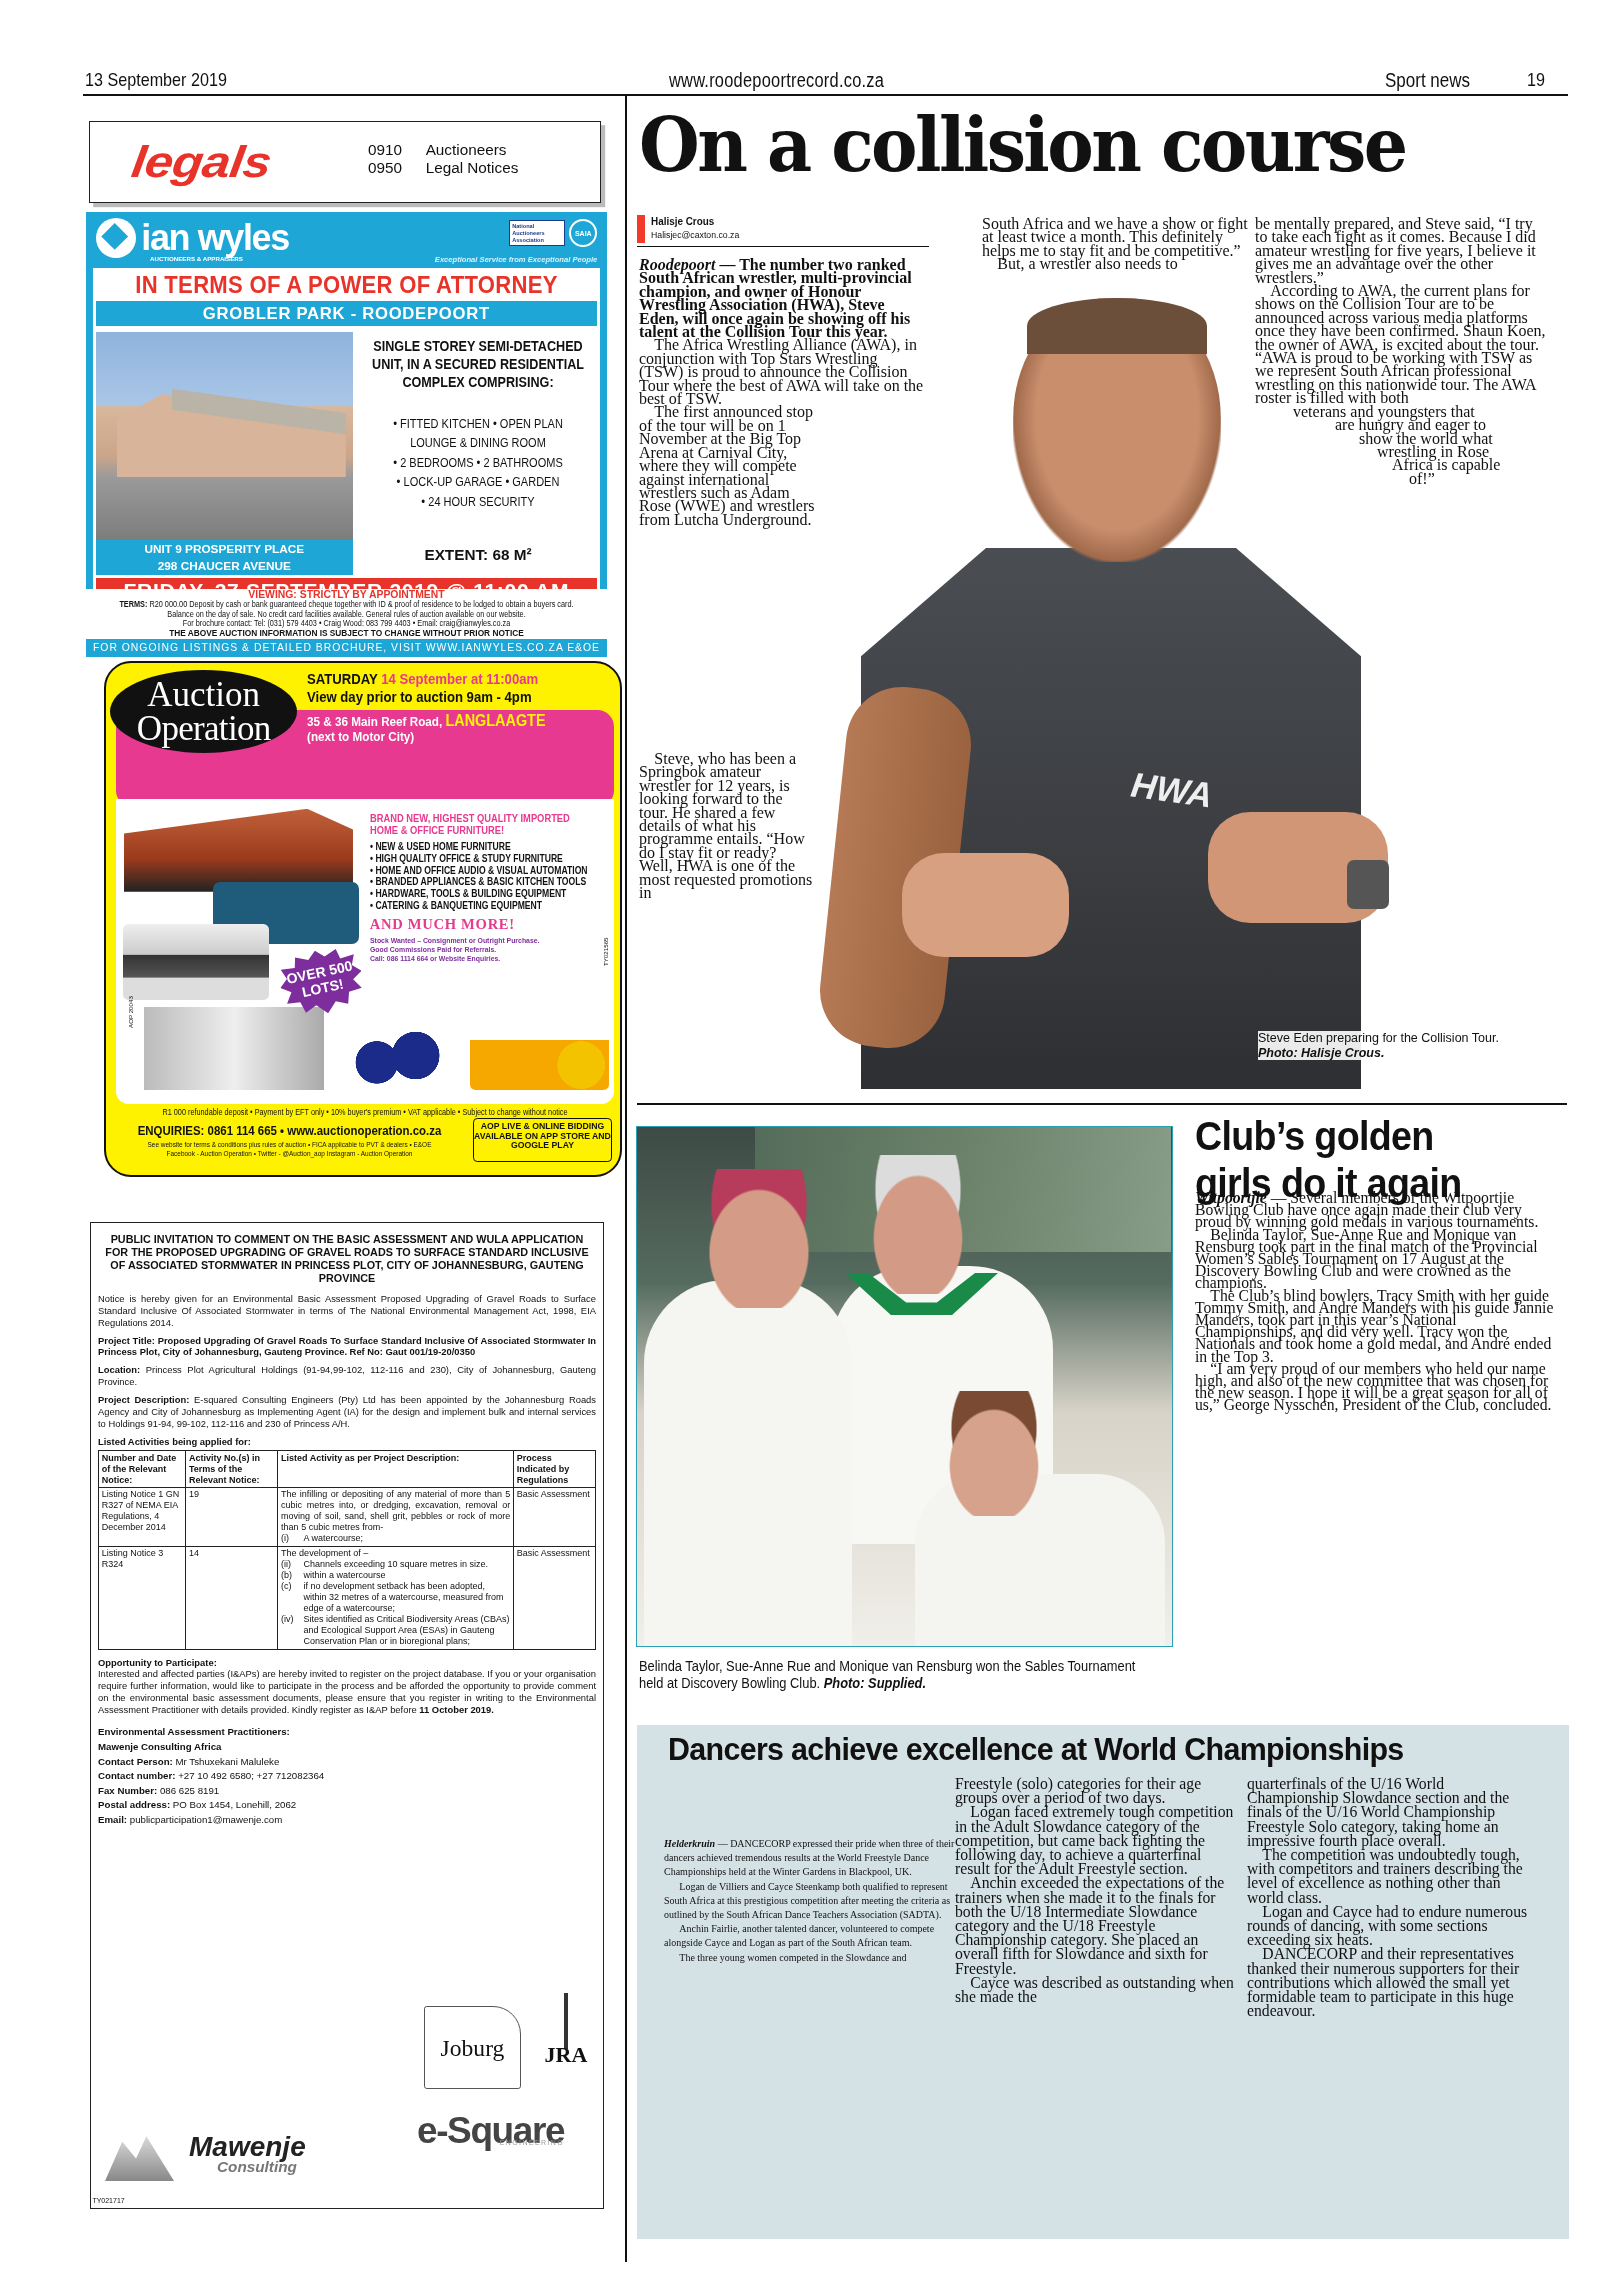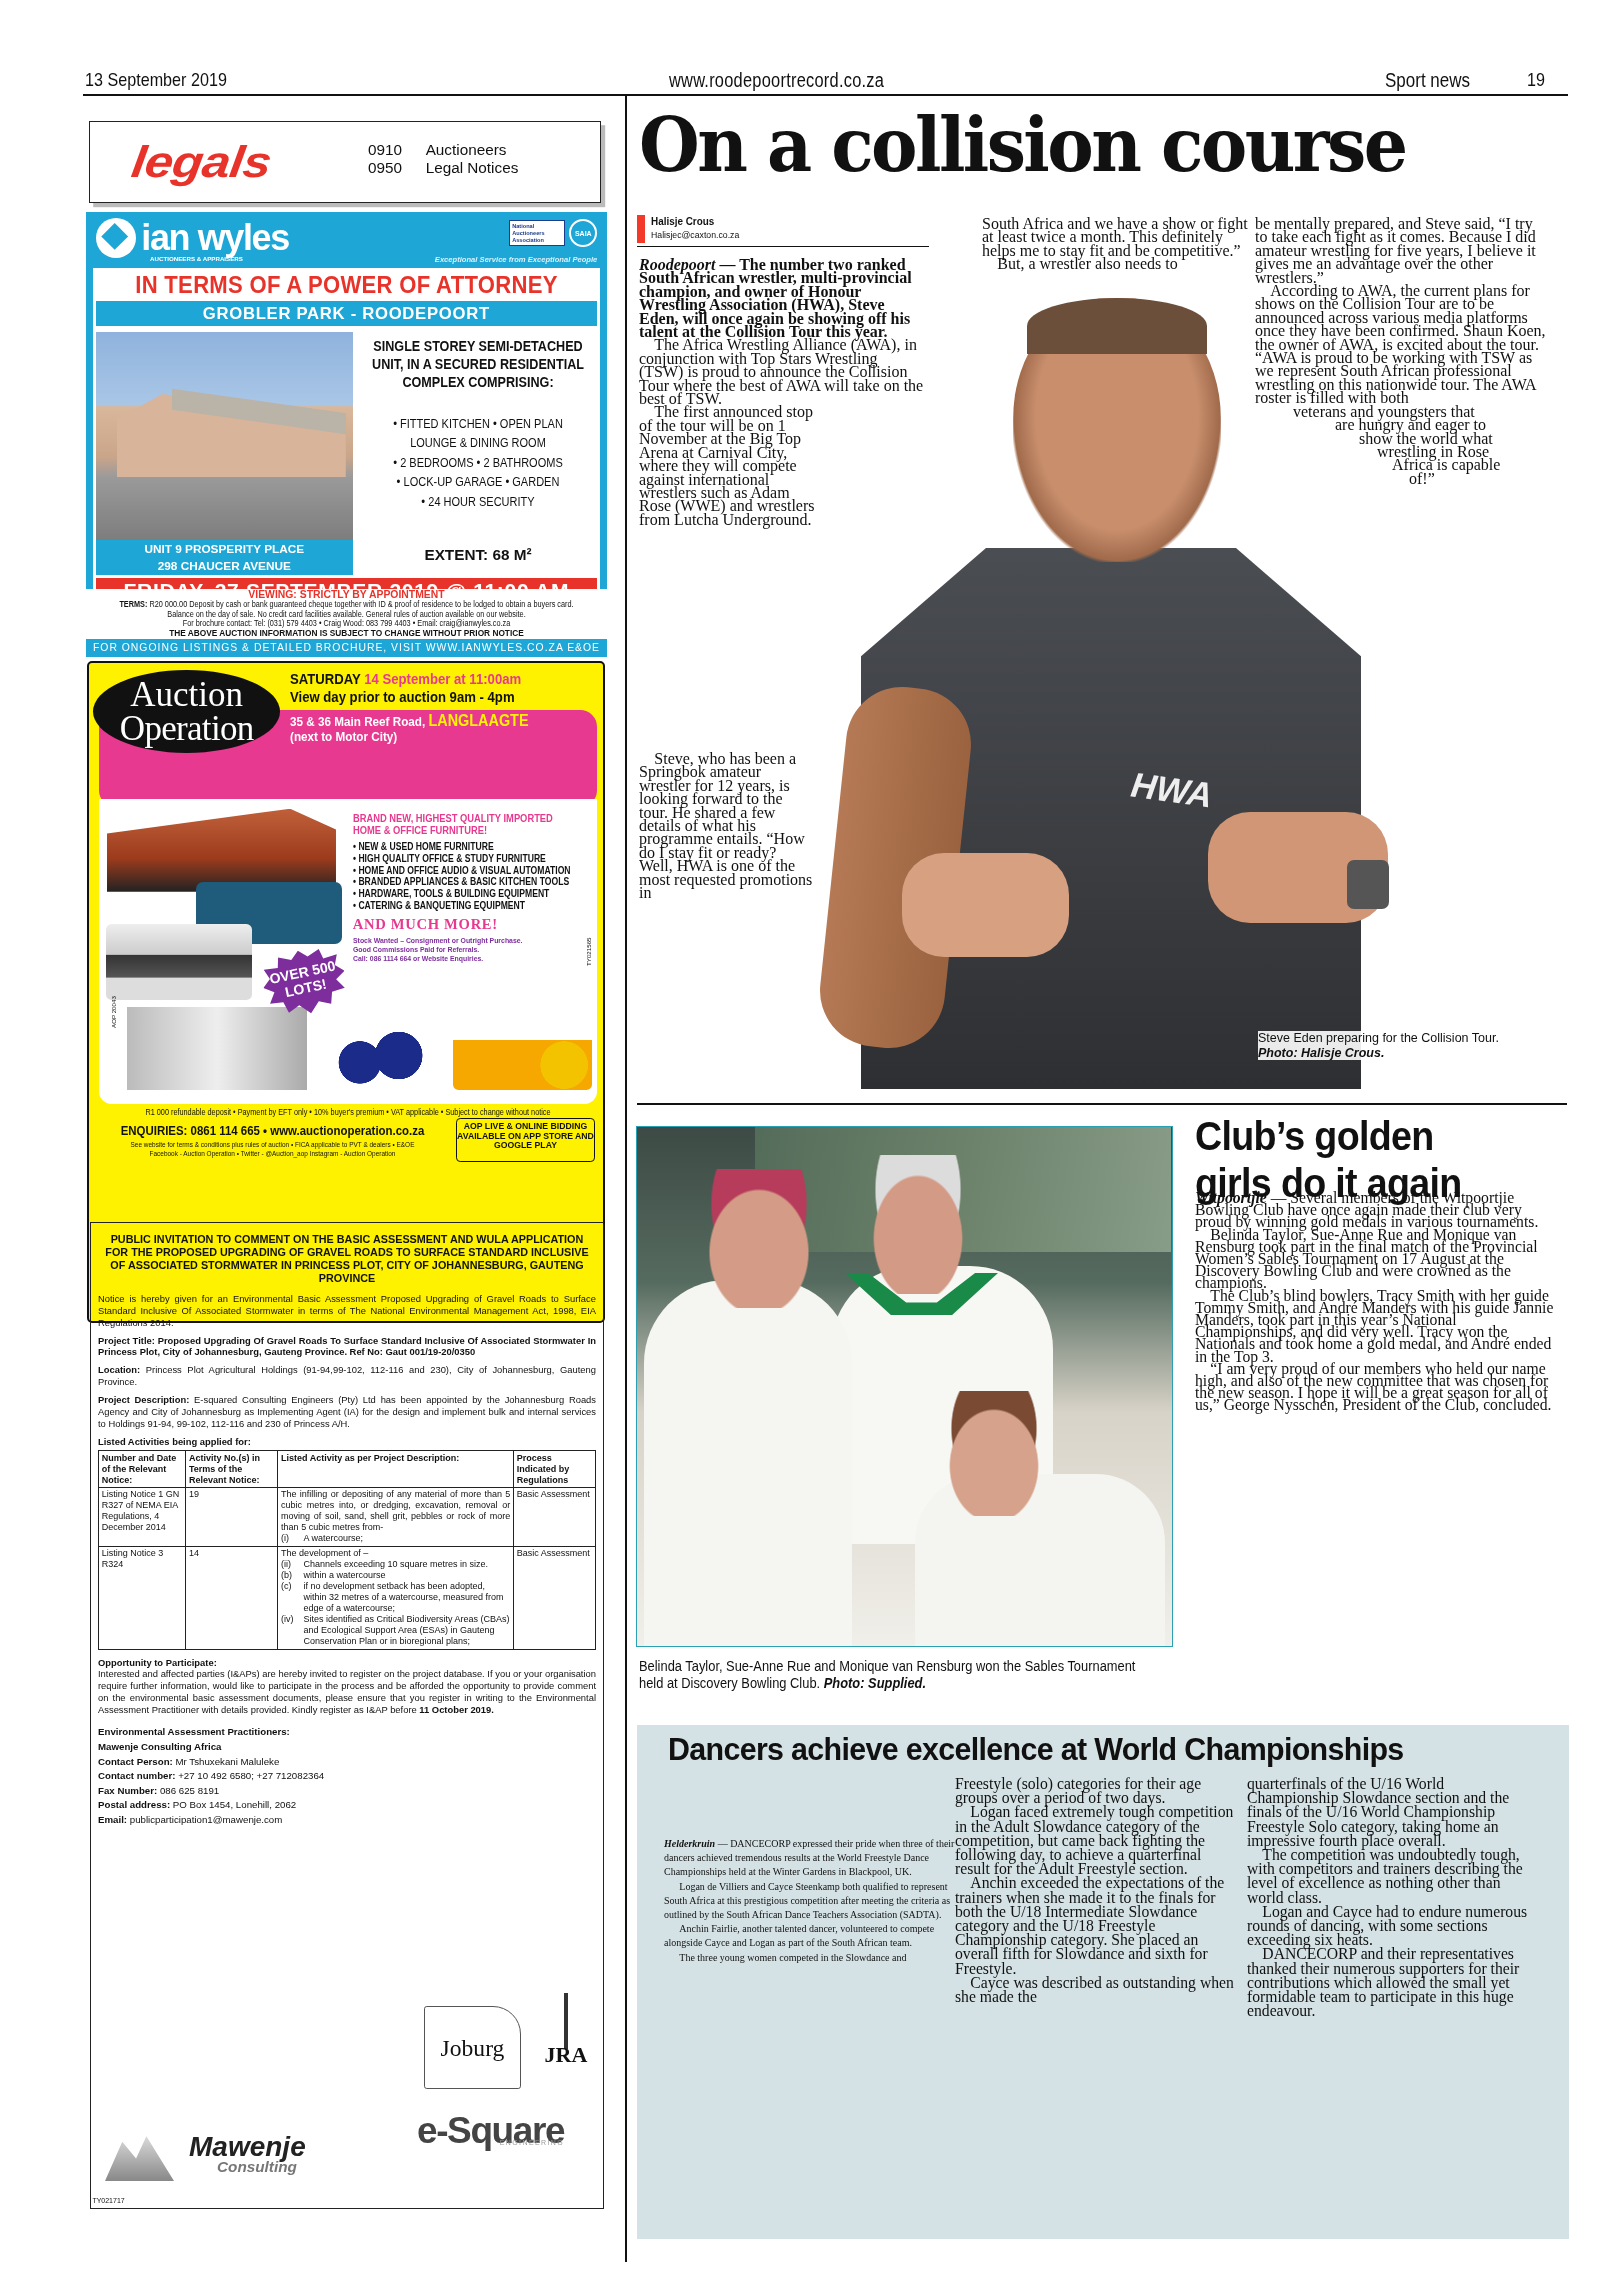--- a/index.html
+++ b/index.html
@@ -46,21 +46,21 @@
   .iw-date .d1 { font-size: 21px; line-height: 26px; letter-spacing: 0.7px; }
   .iw-date .d2 { font-size: 11.8px; line-height: 18px; }
   .iw-lower { left: 86px; top: 589px; width: 521px; height: 68px; background: #fff; font-family: "Liberation Sans", sans-serif; text-align: center; }
   .iw-lower .v { color: #e8332a; font-weight: bold; font-size: 10.4px; line-height: 11px; }
   .iw-lower .t { font-size: 8.3px; line-height: 9.7px; transform: scaleX(0.88); }
   .iw-lower .t b { font-weight: bold; }
   .iw-lower .n { font-weight: bold; font-size: 8.3px; line-height: 9.7px; }
   .iw-foot { left: 86px; top: 639px; width: 521px; height: 18px; background: #1ea7d6; color: #fff; font-family: "Liberation Sans", sans-serif; font-size: 10.4px; line-height: 18px; text-align: center; letter-spacing: 1px; }
 
   
-  .ao { left: 87px; top: 661px; width: 518px; height: 662px; background: #fff200; border: 2.8px solid #111; border-radius: 5px; overflow: hidden; }
+  .ao { left: 104px; top: 661px; width: 518px; height: 516px; background: #fff200; border: 2.8px solid #111; border-radius: 27px; overflow: hidden; }
   .ao-logo { left: 4.2px; top: 7px; width: 187px; height: 83px; background: #111; border-radius: 50%; color: #fff; font-family: "Liberation Serif", serif; text-align: center; }
   .ao-logo .a { font-size: 35px; line-height: 33px; margin-top: 8.3px; }
   .ao-logo .b { font-size: 35px; line-height: 35px; letter-spacing: -0.7px; }
   .ao-when { left: 201px; top: 7px; font-family: "Liberation Sans", sans-serif; font-weight: bold; font-size: 14.6px; line-height: 18px; transform: scaleX(0.9); transform-origin: left; }
   .ao-when .pink { color: #e6398f; }
   .ao-pink { left: 9.7px; top: 47px; width: 498px; height: 97px; background: #e6398f; border-radius: 16.7px 16.7px 16.7px 16.7px; }
   .ao-addr { left: 201px; top: 50px; color: #fff; font-family: "Liberation Sans", sans-serif; font-weight: bold; font-size: 13px; line-height: 15.3px; transform: scaleX(0.9); transform-origin: left; }
   .ao-addr .y { color: #fff200; font-size: 16px; }
   .ao-cats { left: 9.7px; top: 83px; width: 498px; text-align: center; color: #fff; font-family: "Liberation Sans", sans-serif; font-weight: bold; font-size: 13px; line-height: 16.7px; }
   .ao-body { left: 9.7px; top: 136px; width: 498px; height: 305px; background: #fff; border-radius: 0 0 12.5px 12.5px; }

